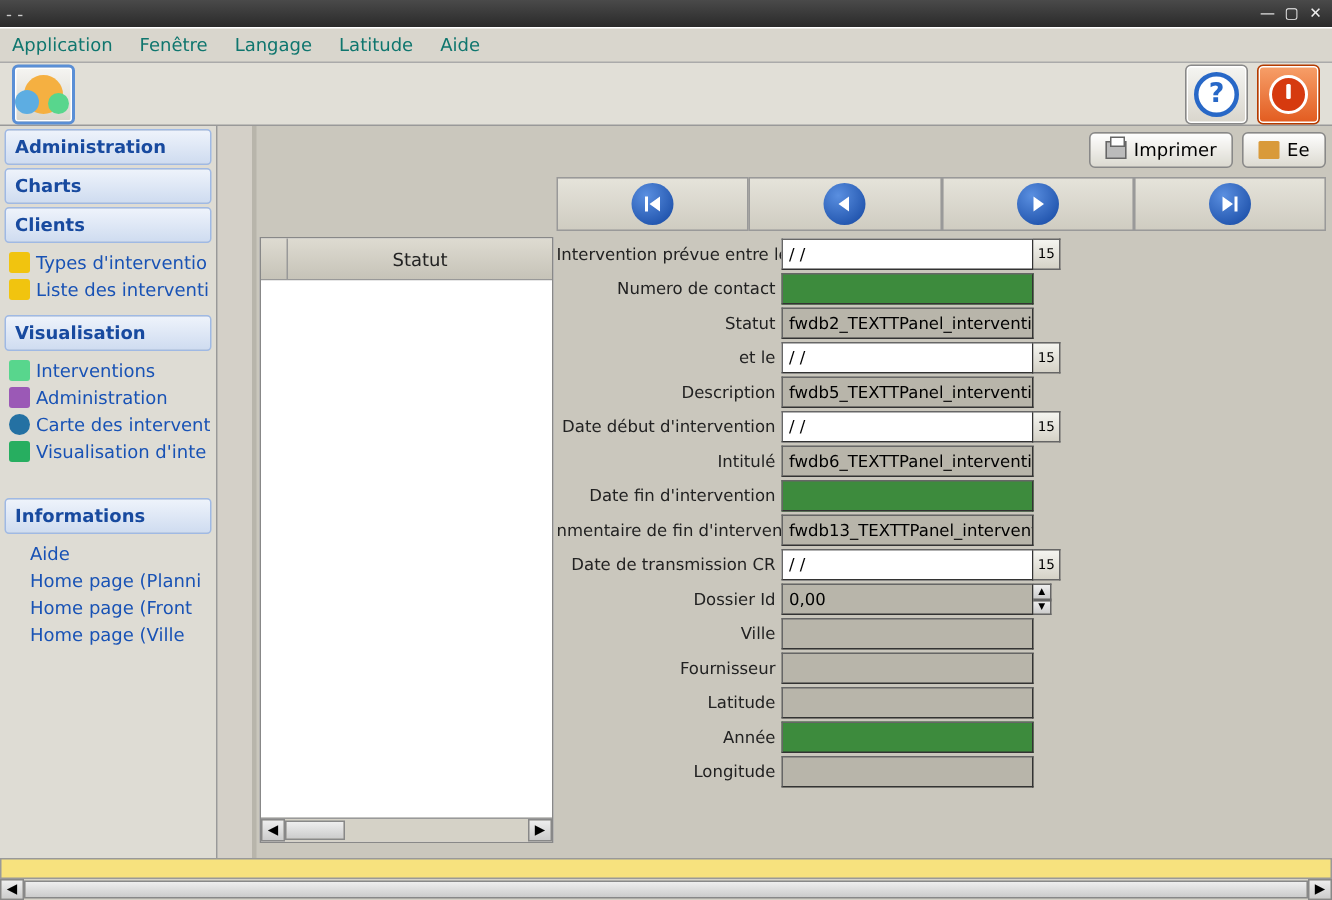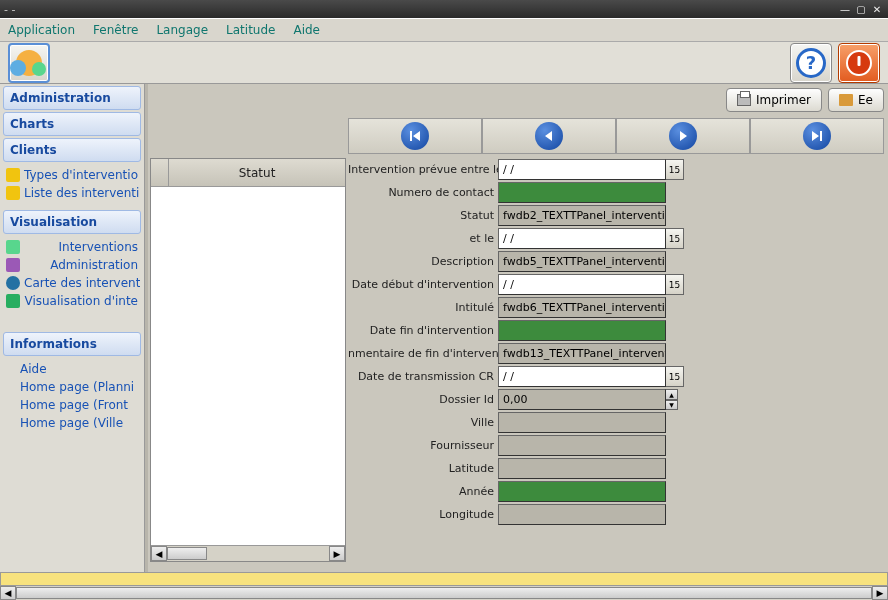--- a/index.html
+++ b/index.html
@@ -22,25 +22,25 @@
 .help-circ { width:30px; height:30px; border-radius:50%; background:#fff; border:3px solid #2868c7; display:flex; align-items:center; justify-content:center; color:#2868c7; font-weight:bold; font-size:18px; }
 .power-btn { background:linear-gradient(#f7a06a,#e25b1f); border:1px solid #b33a00; }
 .power-circ { width:26px; height:26px; border-radius:50%; background:#d63a0f; border:2px solid #fff; position:relative; }
 .power-circ::after { content:''; position:absolute; width:3px; height:10px; background:#fff; left:50%; top:4px; transform:translateX(-50%); border-radius:1px; }
 
 .main-area { display:flex; height:calc(600px - 18px - 24px - 42px - 28px); }
 
 .sidebar { width:145px; background:#dedcd4; border-right:1px solid #999; overflow:hidden; }
 .side-head { background:linear-gradient(#eef3fb,#cfdcf0); border:1px solid #9fb9e4; border-radius:3px; margin:2px 3px; padding:4px 6px; font-weight:bold; color:#184a9f; font-size:12px; }
 .side-items { padding:2px 4px 6px 4px; }
-.side-item { display:flex; align-items:center; gap:4px; padding:2px 2px; color:#1852b5; cursor:pointer; white-space:nowrap; overflow:hidden;justify-content:space-between; }
+.side-item { display:flex; align-items:center; gap:4px; padding:2px 2px; color:#1852b5; cursor:pointer; white-space:nowrap; overflow:hidden; }
 .side-icon { width:14px; height:14px; flex-shrink:0; display:inline-block; border-radius:2px; }
 .ic-list{background:#f1c40f;} .ic-vis{background:#58d68d;} .ic-chart{background:#9b59b6;} .ic-map{background:#27ae60;} .ic-globe{background:#2471a3;border-radius:50%;}
 
-.content { flex:1; background:#cac7bd; position:relative; border-left:3px solid #b8b5ab; }
+.content { flex:1; background:#cac7bd; position:relative; border-left:3px solid #b8b5ab;margin-left:23px; }
 .content-toolbar { position:absolute; top:4px; right:4px; left:4px; display:flex; justify-content:flex-end; gap:6px; height:26px; z-index:2; }
 .btn { height:24px; border:1px solid #888; border-radius:4px; background:linear-gradient(#fefefe,#dcdad1); padding:0 10px; display:flex; align-items:center; gap:5px; cursor:pointer; font-size:12px; }
 .printer-icon{width:14px;height:12px;background:#bbb;border:1px solid #666;position:relative;}
 .printer-icon::before{content:'';position:absolute;width:8px;height:5px;background:#fff;left:2px;top:-4px;border:1px solid #666;}
 .folder-icon{width:14px;height:12px;background:#d99a3a;border-radius:1px;position:relative;}
 
 .nav-row { position:absolute; top:34px; left:200px; right:4px; height:36px; display:flex; }
 .nav-cell { flex:1; border:1px solid #999; background:linear-gradient(#e5e3da,#cfccc1); display:flex; align-items:center; justify-content:center; }
 .nav-circ { width:28px; height:28px; border-radius:50%; background:radial-gradient(circle at 35% 30%,#5a8fe0,#1245a0); display:flex; align-items:center; justify-content:center; cursor:pointer; }
 .nav-circ svg{fill:#fff;}

